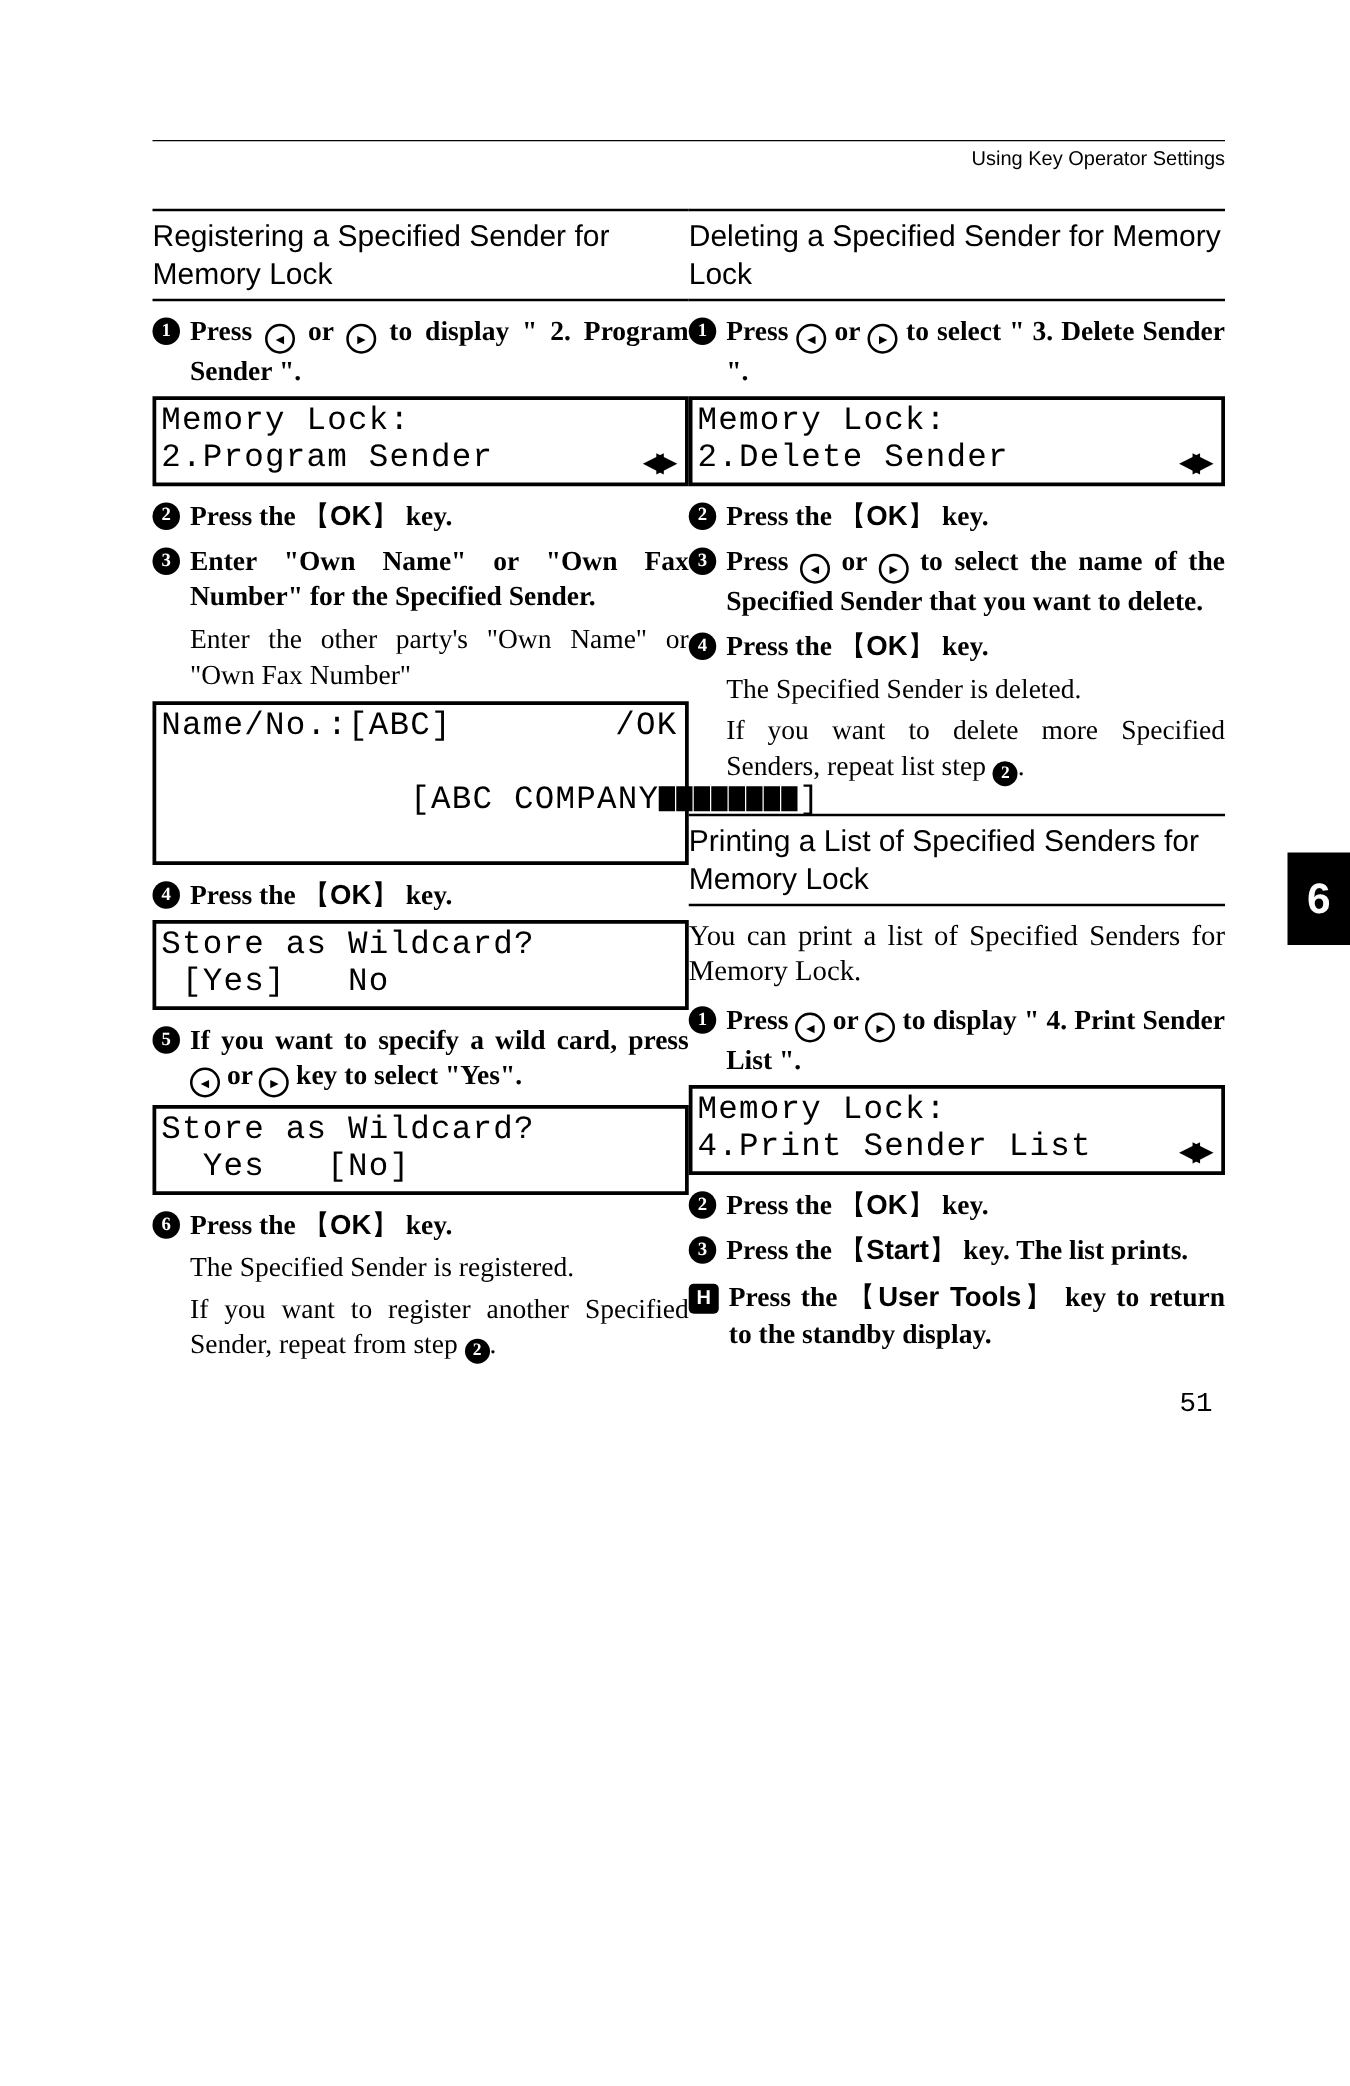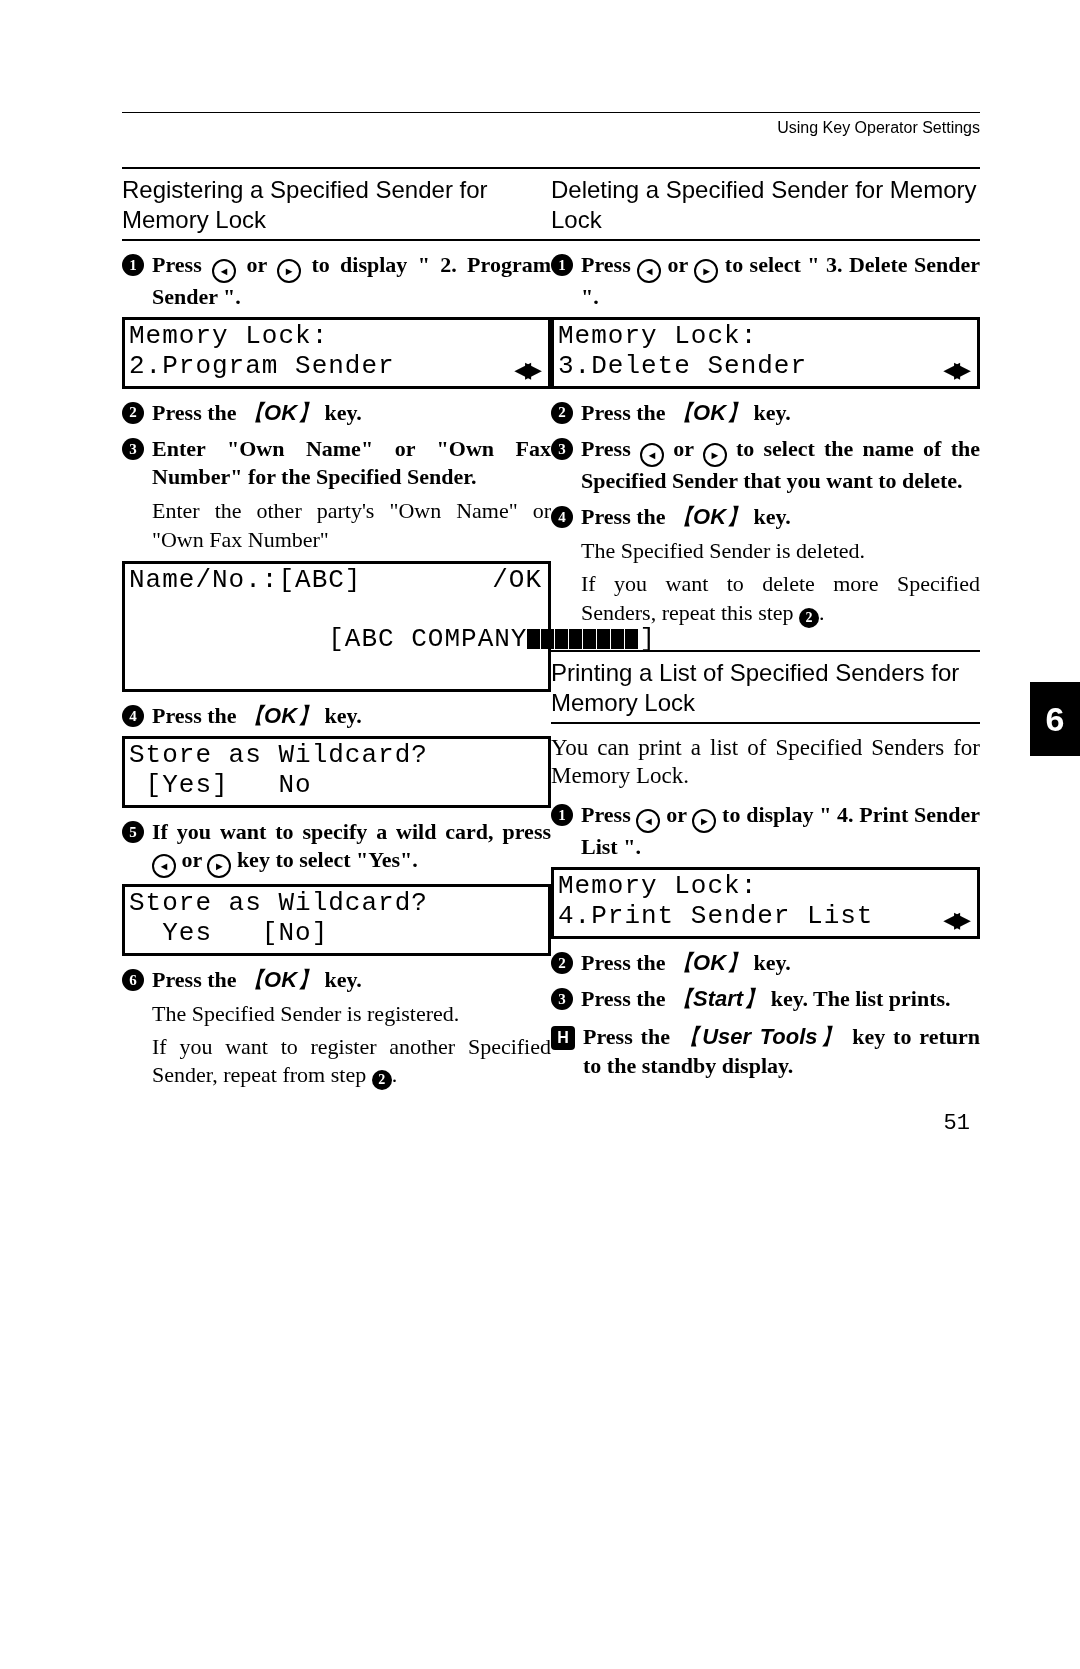--- a/index.html
+++ b/index.html
@@ -118,21 +118,20 @@
     font-size: 22px;
     line-height: 1.3;
     text-align: justify;
     text-align-last: left;
     margin-top: 4px;
     margin-bottom: 4px;
   }
   .key {
     font-family: Arial, Helvetica, sans-serif;
     font-weight: bold;
-    font-style: italic;
   }
   .key::before { content: "【"; font-weight: normal; }
   .key::after  { content: "】"; font-weight: normal; }
   .circle-arrow {
     display: inline-flex;
     vertical-align: -3px;
     width: 20px;
     height: 20px;
     border: 2px solid #000;
     border-radius: 50%;
@@ -310,21 +309,21 @@
 
       <div class="step">
         <span class="step-num">1</span>
         <span class="step-text bold">
           <span>Press </span><span class="circle-arrow">◂</span><span> or </span><span class="circle-arrow">▸</span><span> to select " 3. Delete Sender ".</span>
         </span>
       </div>
 
       <div class="lcd">
         <div class="row"><span>Memory Lock:</span></div>
-        <div class="row"><span>3.Delete Sender</span><span class="arrows">◀▶</span></div>
+        <div class="row"><span>2.Delete Sender</span><span class="arrows">◀▶</span></div>
       </div>
 
       <div class="step">
         <span class="step-num">2</span>
         <span class="step-text bold">
           <span>Press the </span><span class="key">OK</span><span> key.</span>
         </span>
       </div>
 
       <div class="step">
@@ -335,21 +334,21 @@
       </div>
 
       <div class="step">
         <span class="step-num">4</span>
         <span class="step-text bold">
           <span>Press the </span><span class="key">OK</span><span> key.</span>
         </span>
       </div>
       <div class="sub-indent">The Specified Sender is deleted.</div>
       <div class="sub-indent">
-        <span>If you want to delete more Specified Senders, repeat this step </span><span class="circle-inline">2</span><span>.</span>
+        <span>If you want to delete more Specified Senders, repeat list step </span><span class="circle-inline">2</span><span>.</span>
       </div>
 
       <div style="height:18px"></div>
       <hr class="sub-rule-top">
       <div class="subhead">Printing a List of Specified Senders for Memory Lock</div>
       <hr class="sub-rule">
 
       <div class="body-text justified">You can print a list of Specified Senders for Memory Lock.</div>
 
       <div class="step">

